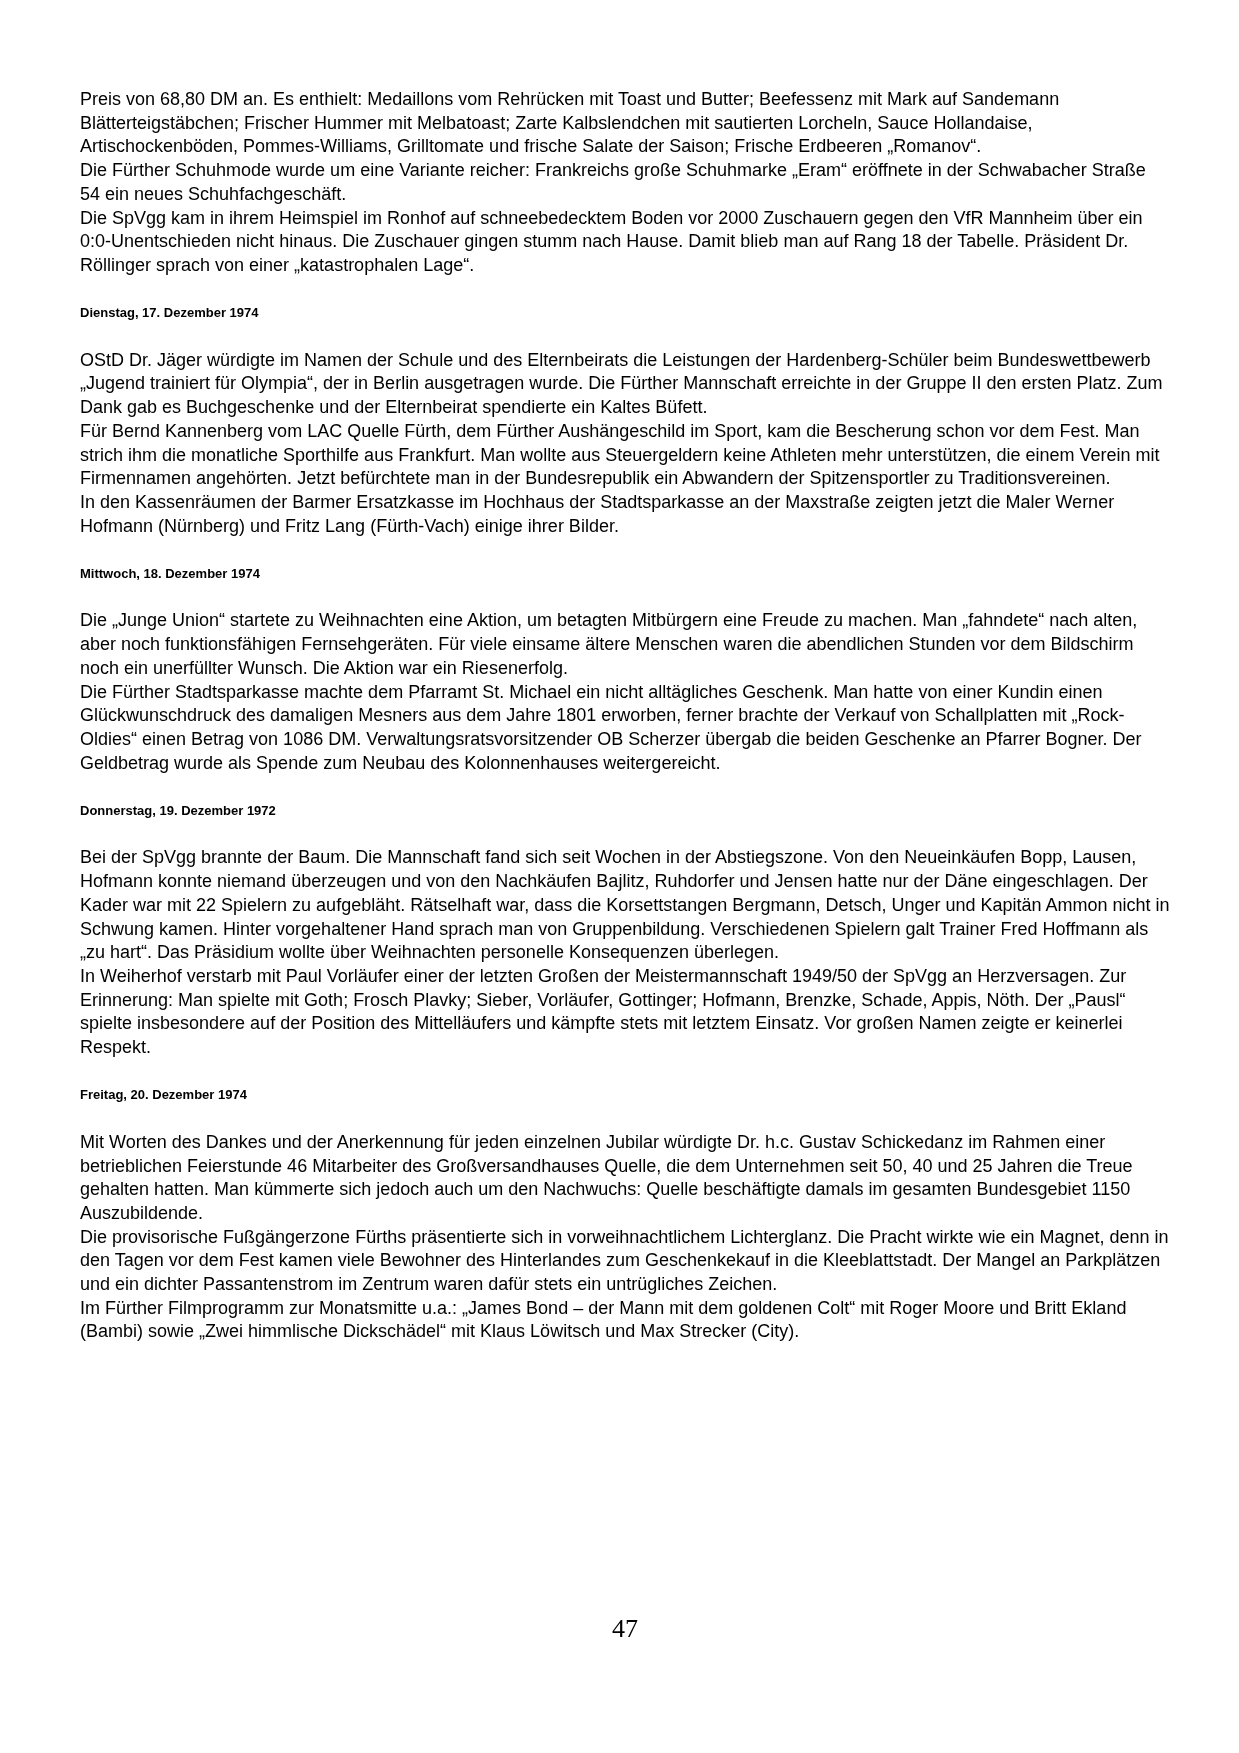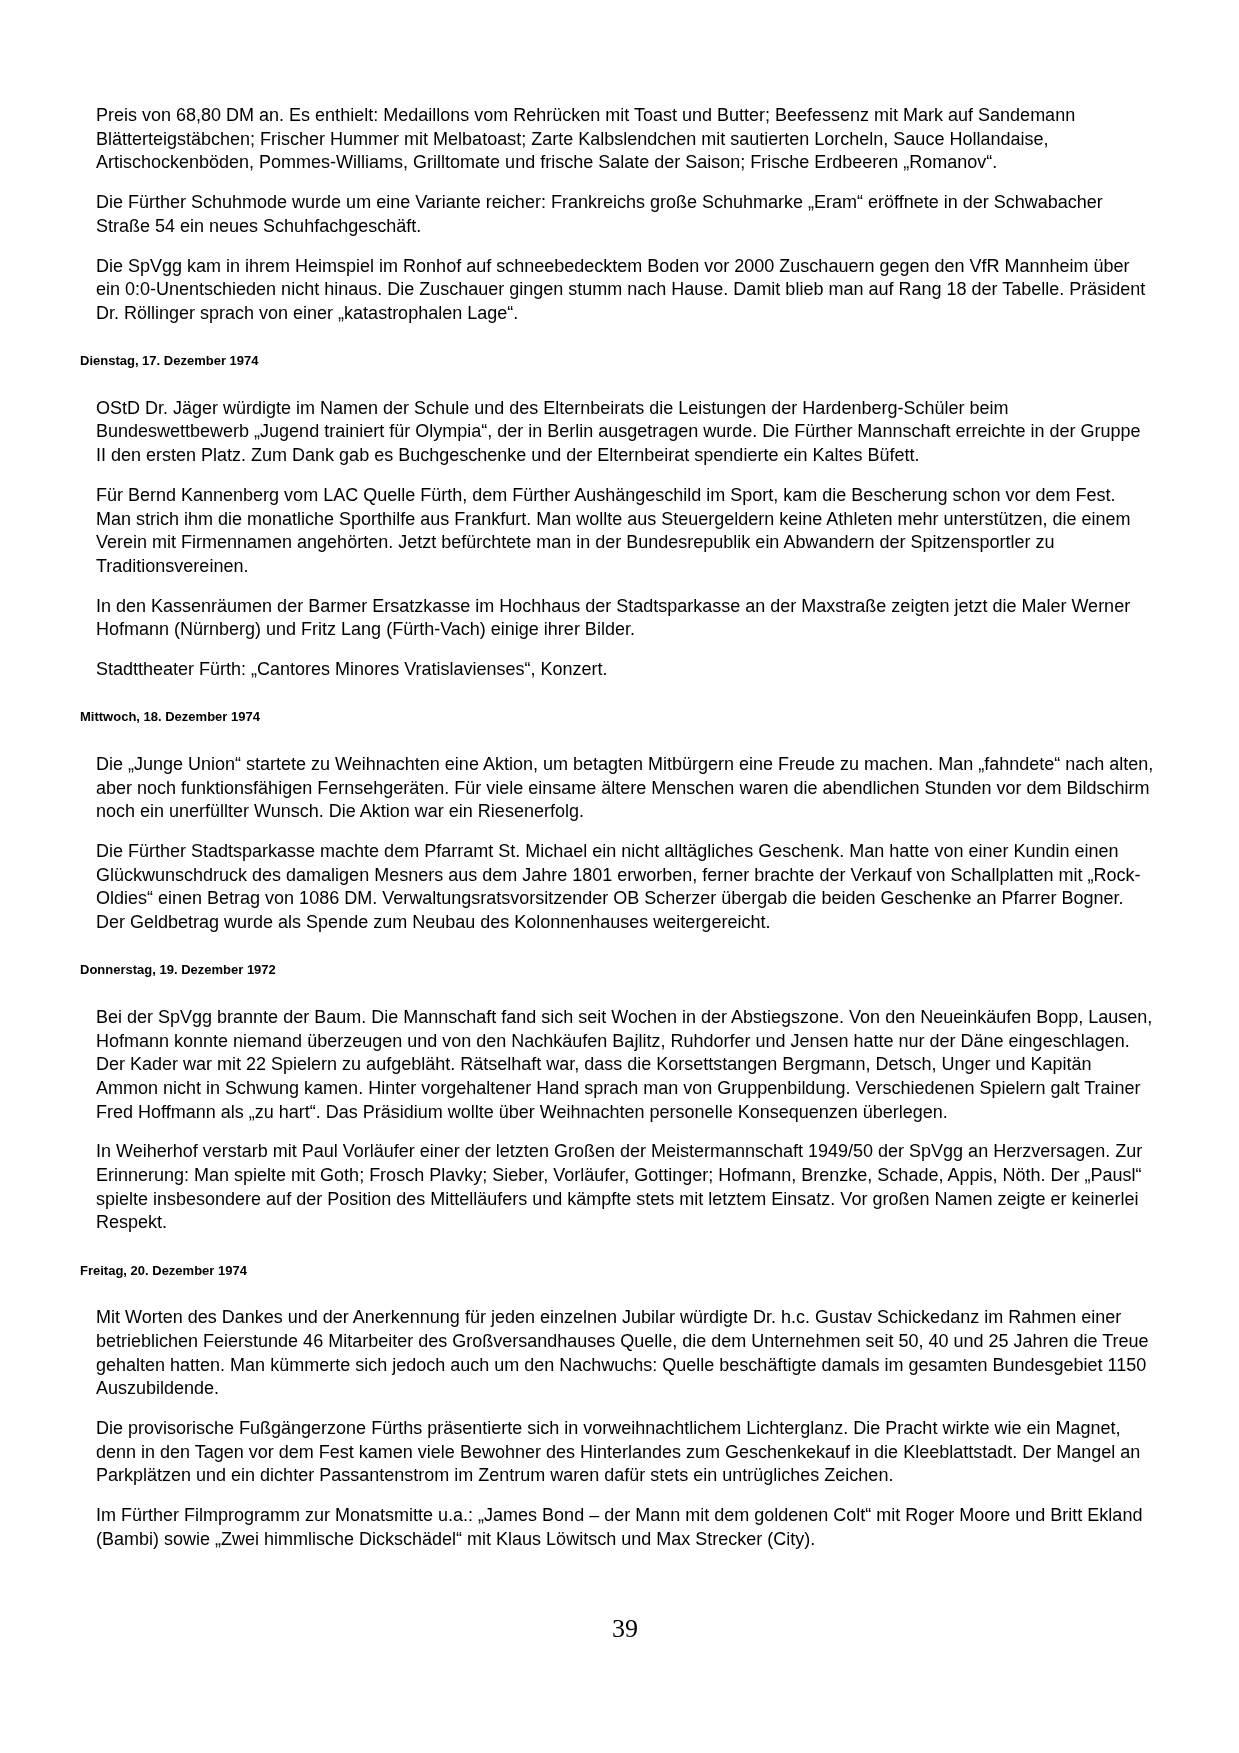--- a/index.html
+++ b/index.html
@@ -20,21 +20,21 @@
     position: absolute;
     left: 80px;
     top: 88px;
     width: 1090px;
     font-size: 18px;
     line-height: 23.7px;
     text-align: left;
     color: #000000;
   }
   .para {
-    margin: 16px;
+    margin: 0;
     padding: 0;
   }
   .day-heading {
     margin: 23.7px 0;
     padding: 0;
     font-size: 13px;
     line-height: 23.7px;
     font-weight: bold;
   }
   .footer {
@@ -55,28 +55,27 @@
 
 <div class="page">
   <div class="content">
     <p class="para">Preis von 68,80 DM an. Es enthielt: Medaillons vom Rehrücken mit Toast und Butter; Beefessenz mit Mark auf Sandemann Blätterteigstäbchen; Frischer Hummer mit Melbatoast; Zarte Kalbslendchen mit sautierten Lorcheln, Sauce Hollandaise, Artischockenböden, Pommes-Williams, Grilltomate und frische Salate der Saison; Frische Erdbeeren „Romanov“.</p>
     <p class="para">Die Fürther Schuhmode wurde um eine Variante reicher: Frankreichs große Schuhmarke „Eram“ eröffnete in der Schwabacher Straße 54 ein neues Schuhfachgeschäft.</p>
     <p class="para">Die SpVgg kam in ihrem Heimspiel im Ronhof auf schneebedecktem Boden vor 2000 Zuschauern gegen den VfR Mannheim über ein 0:0-Unentschieden nicht hinaus. Die Zuschauer gingen stumm nach Hause. Damit blieb man auf Rang 18 der Tabelle. Präsident Dr. Röllinger sprach von einer „katastrophalen Lage“.</p>
     <h2 class="day-heading">Dienstag, 17. Dezember 1974</h2>
     <p class="para">OStD Dr. Jäger würdigte im Namen der Schule und des Elternbeirats die Leistungen der Hardenberg-Schüler beim Bundeswettbewerb „Jugend trainiert für Olympia“, der in Berlin ausgetragen wurde. Die Fürther Mannschaft erreichte in der Gruppe II den ersten Platz. Zum Dank gab es Buchgeschenke und der Elternbeirat spendierte ein Kaltes Büfett.</p>
     <p class="para">Für Bernd Kannenberg vom LAC Quelle Fürth, dem Fürther Aushängeschild im Sport, kam die Bescherung schon vor dem Fest. Man strich ihm die monatliche Sporthilfe aus Frankfurt. Man wollte aus Steuergeldern keine Athleten mehr unterstützen, die einem Verein mit Firmennamen angehörten. Jetzt befürchtete man in der Bundesrepublik ein Abwandern der Spitzensportler zu Traditionsvereinen.</p>
     <p class="para">In den Kassenräumen der Barmer Ersatzkasse im Hochhaus der Stadtsparkasse an der Maxstraße zeigten jetzt die Maler Werner Hofmann (Nürnberg) und Fritz Lang (Fürth-Vach) einige ihrer Bilder.</p>
-    <p class="para">Stadttheater Fürth: „Cantores Minores Vratislavienses“, Konzert.</p>
     <h2 class="day-heading">Mittwoch, 18. Dezember 1974</h2>
     <p class="para">Die „Junge Union“ startete zu Weihnachten eine Aktion, um betagten Mitbürgern eine Freude zu machen. Man „fahndete“ nach alten, aber noch funktionsfähigen Fernsehgeräten. Für viele einsame ältere Menschen waren die abendlichen Stunden vor dem Bildschirm noch ein unerfüllter Wunsch. Die Aktion war ein Riesenerfolg.</p>
     <p class="para">Die Fürther Stadtsparkasse machte dem Pfarramt St. Michael ein nicht alltägliches Geschenk. Man hatte von einer Kundin einen Glückwunschdruck des damaligen Mesners aus dem Jahre 1801 erworben, ferner brachte der Verkauf von Schallplatten mit „Rock-Oldies“ einen Betrag von 1086 DM. Verwaltungsratsvorsitzender OB Scherzer übergab die beiden Geschenke an Pfarrer Bogner. Der Geldbetrag wurde als Spende zum Neubau des Kolonnenhauses weitergereicht.</p>
     <h2 class="day-heading">Donnerstag, 19. Dezember 1972</h2>
     <p class="para">Bei der SpVgg brannte der Baum. Die Mannschaft fand sich seit Wochen in der Abstiegszone. Von den Neueinkäufen Bopp, Lausen, Hofmann konnte niemand überzeugen und von den Nachkäufen Bajlitz, Ruhdorfer und Jensen hatte nur der Däne eingeschlagen. Der Kader war mit 22 Spielern zu aufgebläht. Rätselhaft war, dass die Korsettstangen Bergmann, Detsch, Unger und Kapitän Ammon nicht in Schwung kamen. Hinter vorgehaltener Hand sprach man von Gruppenbildung. Verschiedenen Spielern galt Trainer Fred Hoffmann als „zu hart“. Das Präsidium wollte über Weihnachten personelle Konsequenzen überlegen.</p>
     <p class="para">In Weiherhof verstarb mit Paul Vorläufer einer der letzten Großen der Meistermannschaft 1949/50 der SpVgg an Herzversagen. Zur Erinnerung: Man spielte mit Goth; Frosch Plavky; Sieber, Vorläufer, Gottinger; Hofmann, Brenzke, Schade, Appis, Nöth. Der „Pausl“ spielte insbesondere auf der Position des Mittelläufers und kämpfte stets mit letztem Einsatz. Vor großen Namen zeigte er keinerlei Respekt.</p>
     <h2 class="day-heading">Freitag, 20. Dezember 1974</h2>
     <p class="para">Mit Worten des Dankes und der Anerkennung für jeden einzelnen Jubilar würdigte Dr. h.c. Gustav Schickedanz im Rahmen einer betrieblichen Feierstunde 46 Mitarbeiter des Großversandhauses Quelle, die dem Unternehmen seit 50, 40 und 25 Jahren die Treue gehalten hatten. Man kümmerte sich jedoch auch um den Nachwuchs: Quelle beschäftigte damals im gesamten Bundesgebiet 1150 Auszubildende.</p>
     <p class="para">Die provisorische Fußgängerzone Fürths präsentierte sich in vorweihnachtlichem Lichterglanz. Die Pracht wirkte wie ein Magnet, denn in den Tagen vor dem Fest kamen viele Bewohner des Hinterlandes zum Geschenkekauf in die Kleeblattstadt. Der Mangel an Parkplätzen und ein dichter Passantenstrom im Zentrum waren dafür stets ein untrügliches Zeichen.</p>
     <p class="para">Im Fürther Filmprogramm zur Monatsmitte u.a.: „James Bond – der Mann mit dem goldenen Colt“ mit Roger Moore und Britt Ekland (Bambi) sowie „Zwei himmlische Dickschädel“ mit Klaus Löwitsch und Max Strecker (City).</p>
   </div>
   <div class="footer">
-    <span class="page-number">39</span>
+    <span class="page-number">47</span>
   </div>
 </div>
 
 </body></html>

